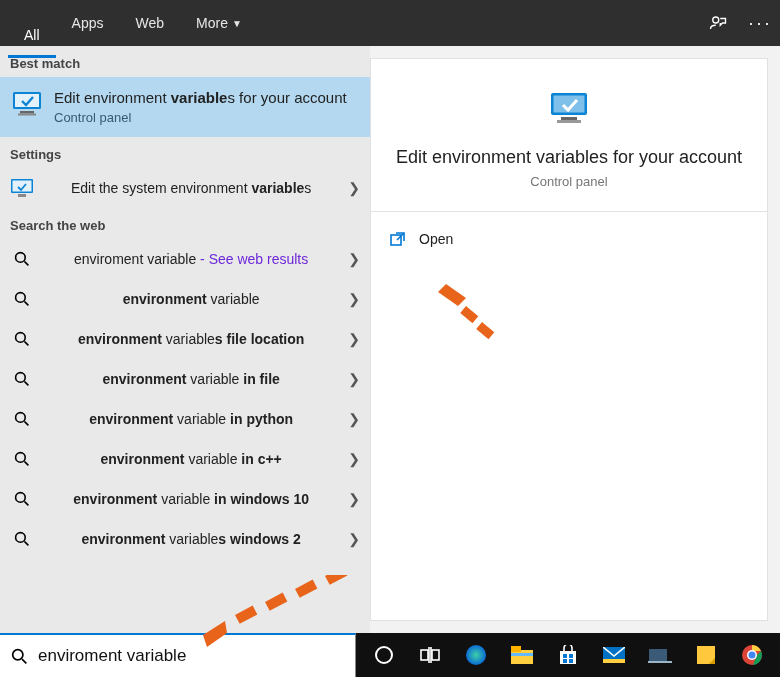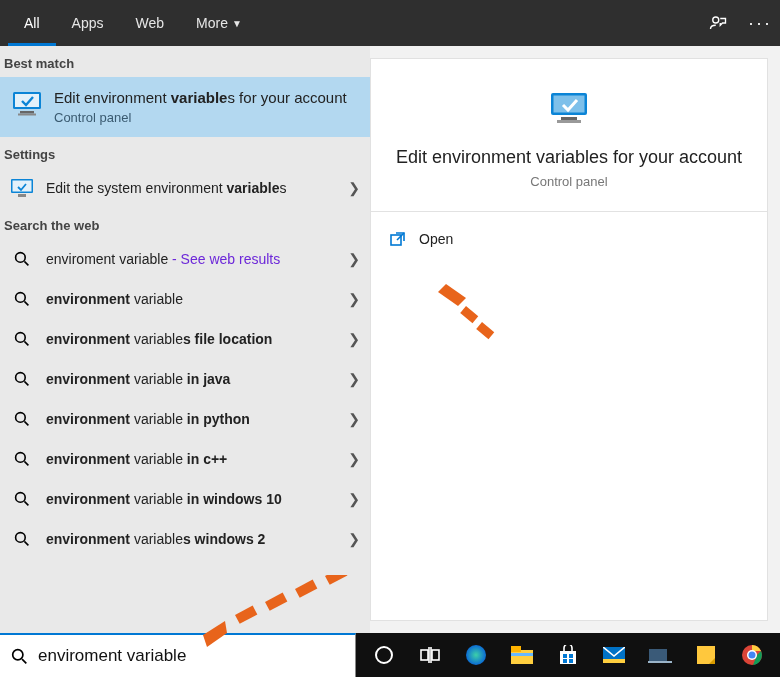--- a/index.html
+++ b/index.html
@@ -3,41 +3,41 @@
 <meta charset="utf-8">
 <style>
   * { box-sizing: border-box; margin: 0; padding: 0; }
   html, body { width: 780px; height: 677px; font-family: "Segoe UI", Arial, sans-serif; font-size: 14px; background: #fff; overflow: hidden; }
   .root { width: 780px; height: 677px; display: flex; flex-direction: column; position: relative; }
 
   
   .tabbar { background: #2f2f2f; color: #fff; height: 46px; display: flex; align-items: center; padding: 0 8px; position: relative; }
   .tabs { display: flex; height: 100%; }
   .tab { padding: 0 16px; display: flex; align-items: center; gap: 4px; cursor: pointer; font-size: 14px; color: #e6e6e6; height: 100%; position: relative; }
-  .tab.active { color: #fff; }
+  .tab.active { color: #fff; margin-top: 12px; }
   .tab.active::after { content:""; position:absolute; left:0; right:0; bottom:0; height:3px; background:#0078d4; }
   .tab .caret { font-size: 10px; }
   .tabbar-right { margin-left: auto; display: flex; align-items: center; gap: 18px; }
   .tabbar-right .ib { width: 24px; height: 24px; display:flex; align-items:center; justify-content:center; cursor:pointer; color:#fff; }
 
   
   .body { flex: 1; display: flex; background: #f2f2f2; min-height: 0; }
   .left { width: 370px; background: #e9e9e9; display: flex; flex-direction: column; overflow: hidden; }
   .right { flex: 1; background: #fff; margin: 12px 12px 12px 0; border: 1px solid #e1e1e1; display: flex; flex-direction: column; }
 
-  .section-header { font-weight: 600; color: #444; padding: 10px 4px 6px; font-size: 13px; }
+  .section-header { font-weight: 600; color: #444; padding: 10px 10px 6px; font-size: 13px; }
 
   
   .bestmatch { background: #b3d8f0; padding: 12px 10px 12px 10px; display: flex; gap: 10px; align-items: flex-start; }
   .bestmatch .icon { width: 34px; height: 28px; flex-shrink: 0; display:flex; align-items:center; justify-content:center; }
   .bestmatch .title { font-size: 15px; color: #222; }
   .bestmatch .sub { color: #3a5a70; font-size: 13px; margin-top: 4px; }
 
   
-  .row { display: flex; align-items: center; gap: 12px; padding: 8px 10px; cursor: pointer; }
+  .row { display: flex; align-items: center; gap: 12px; padding: 8px 10px; cursor: pointer; text-align: center; }
   .row .icon { width: 24px; height: 24px; flex-shrink: 0; display:flex; align-items:center; justify-content:center; color:#333; }
   .row .label { flex: 1; color: #222; font-size: 14px; }
   .row .label .grey { color: #6d28d9; }
   .row .chev { color: #555; font-size: 14px; }
   .settings-row .label { line-height: 1.35; }
 
   
   .rp-top { display:flex; flex-direction:column; align-items:center; padding: 30px 20px 22px; border-bottom:1px solid #e2e2e2; }
   .rp-icon { width: 48px; height: 40px; margin-bottom: 18px; }
   .rp-title { font-size: 18px; color: #222; text-align: center; }
@@ -164,21 +164,21 @@
             <div class="label"><b>environment</b> variable<b>s file location</b></div>
             <div class="chev">❯</div>
           </div>
           <div class="row">
             <div class="icon">
               <svg width="16" height="16" viewBox="0 0 20 20" fill="none" stroke="#000" stroke-width="2">
                 <circle cx="8" cy="8" r="6"></circle>
                 <path d="M13 13l5 5"></path>
               </svg>
             </div>
-            <div class="label"><b>environment</b> variable <b>in java</b></div>
+            <div class="label"><b>environment</b> variable <b>in file</b></div>
             <div class="chev">❯</div>
           </div>
           <div class="row">
             <div class="icon">
               <svg width="16" height="16" viewBox="0 0 20 20" fill="none" stroke="#000" stroke-width="2">
                 <circle cx="8" cy="8" r="6"></circle>
                 <path d="M13 13l5 5"></path>
               </svg>
             </div>
             <div class="label"><b>environment</b> variable <b>in python</b></div>

